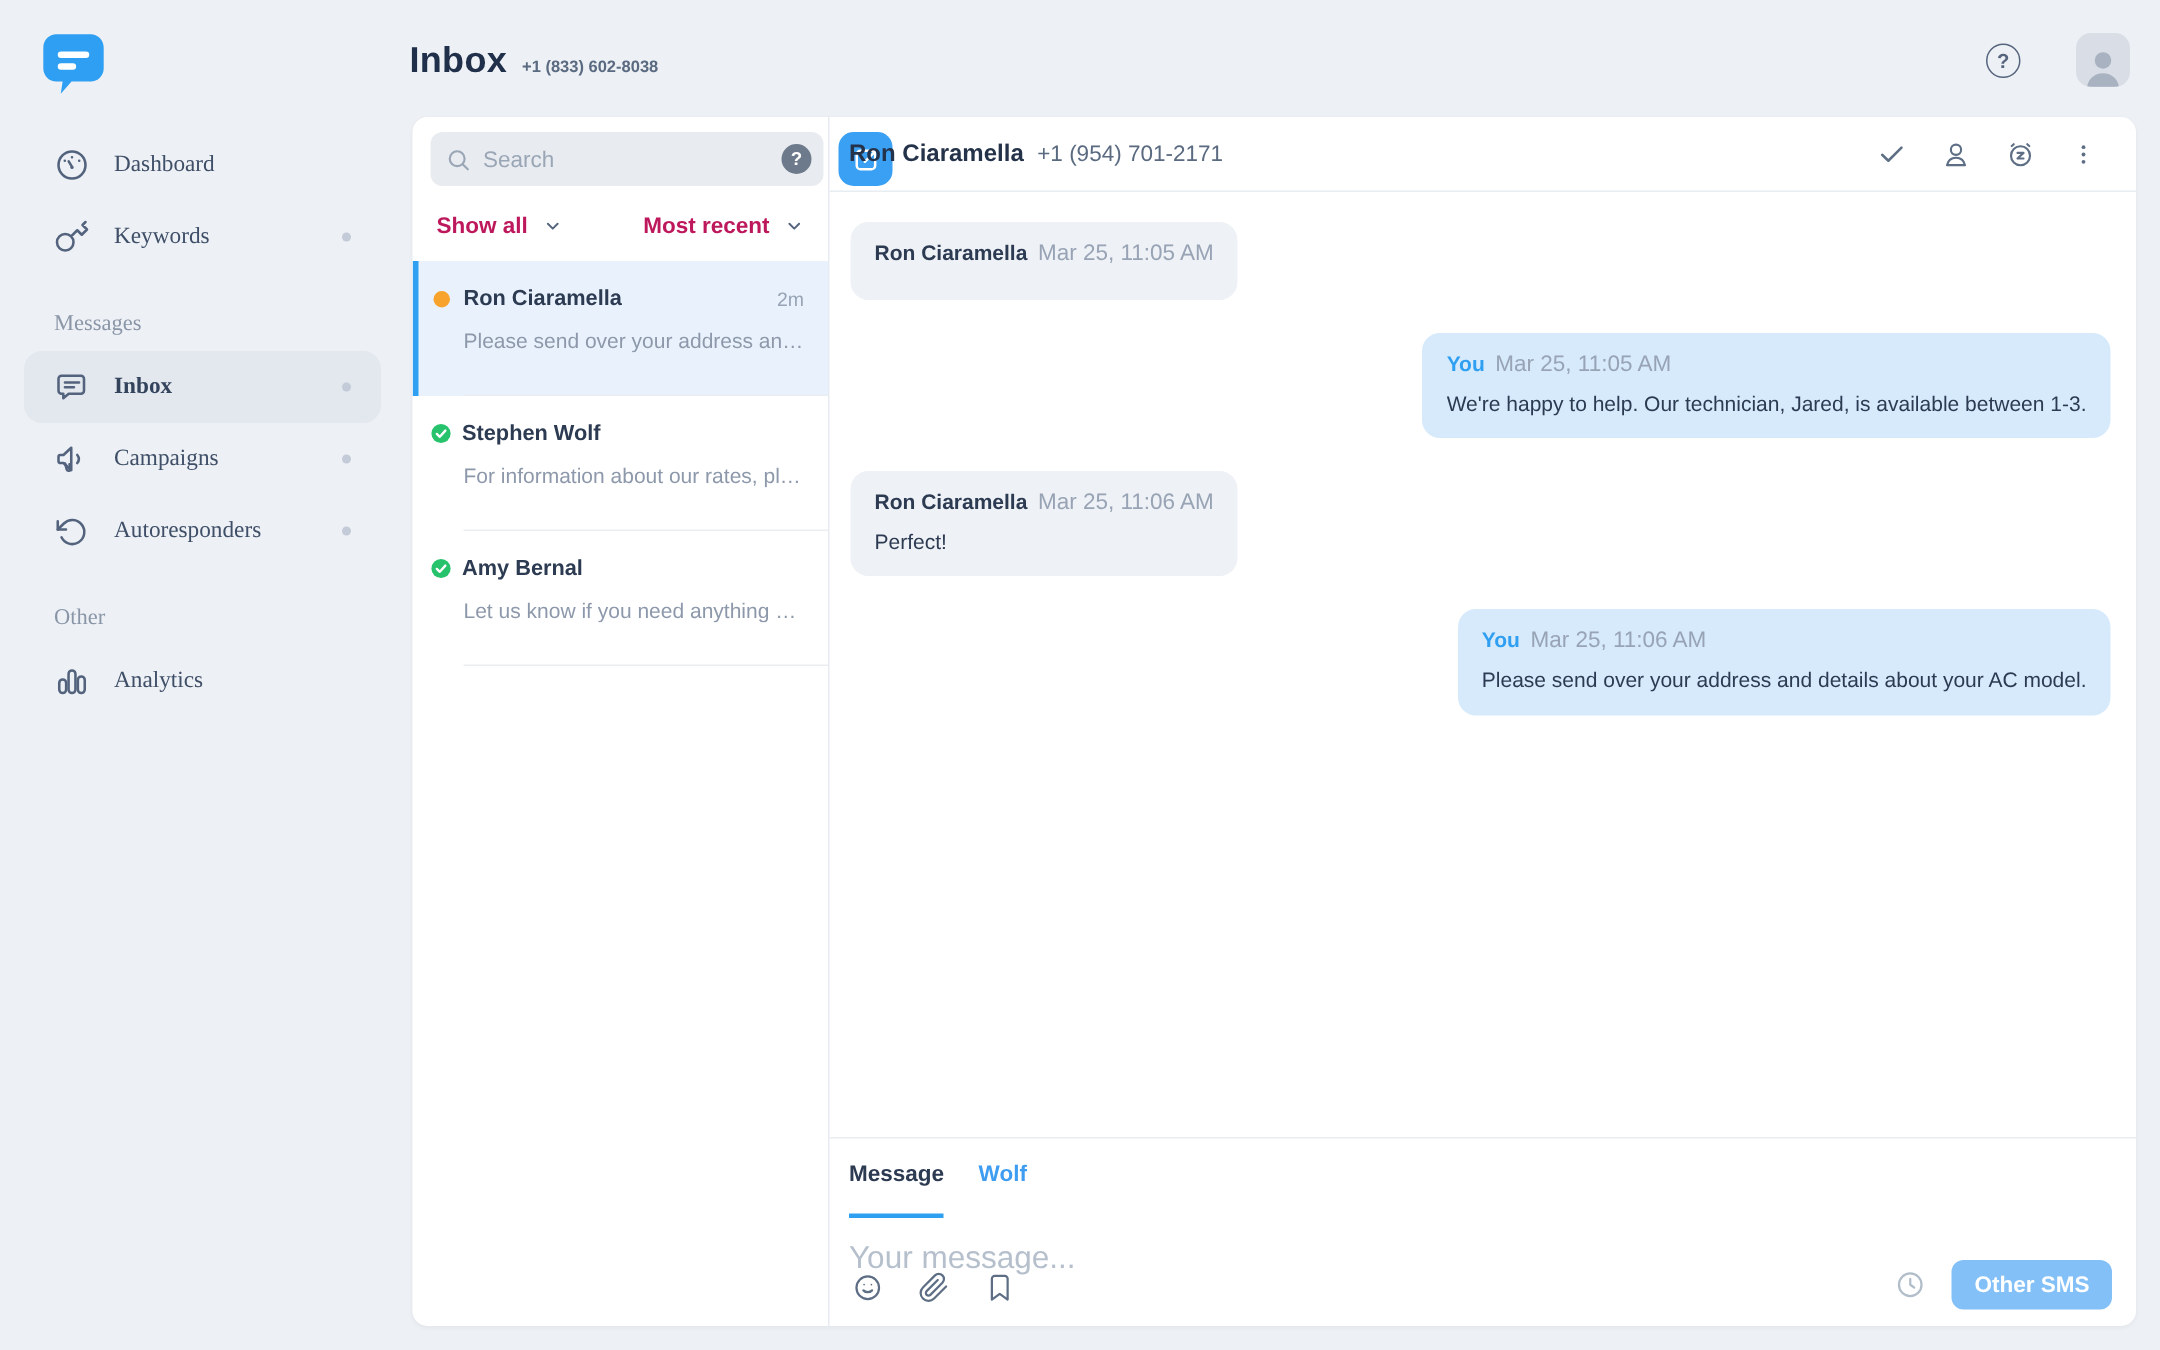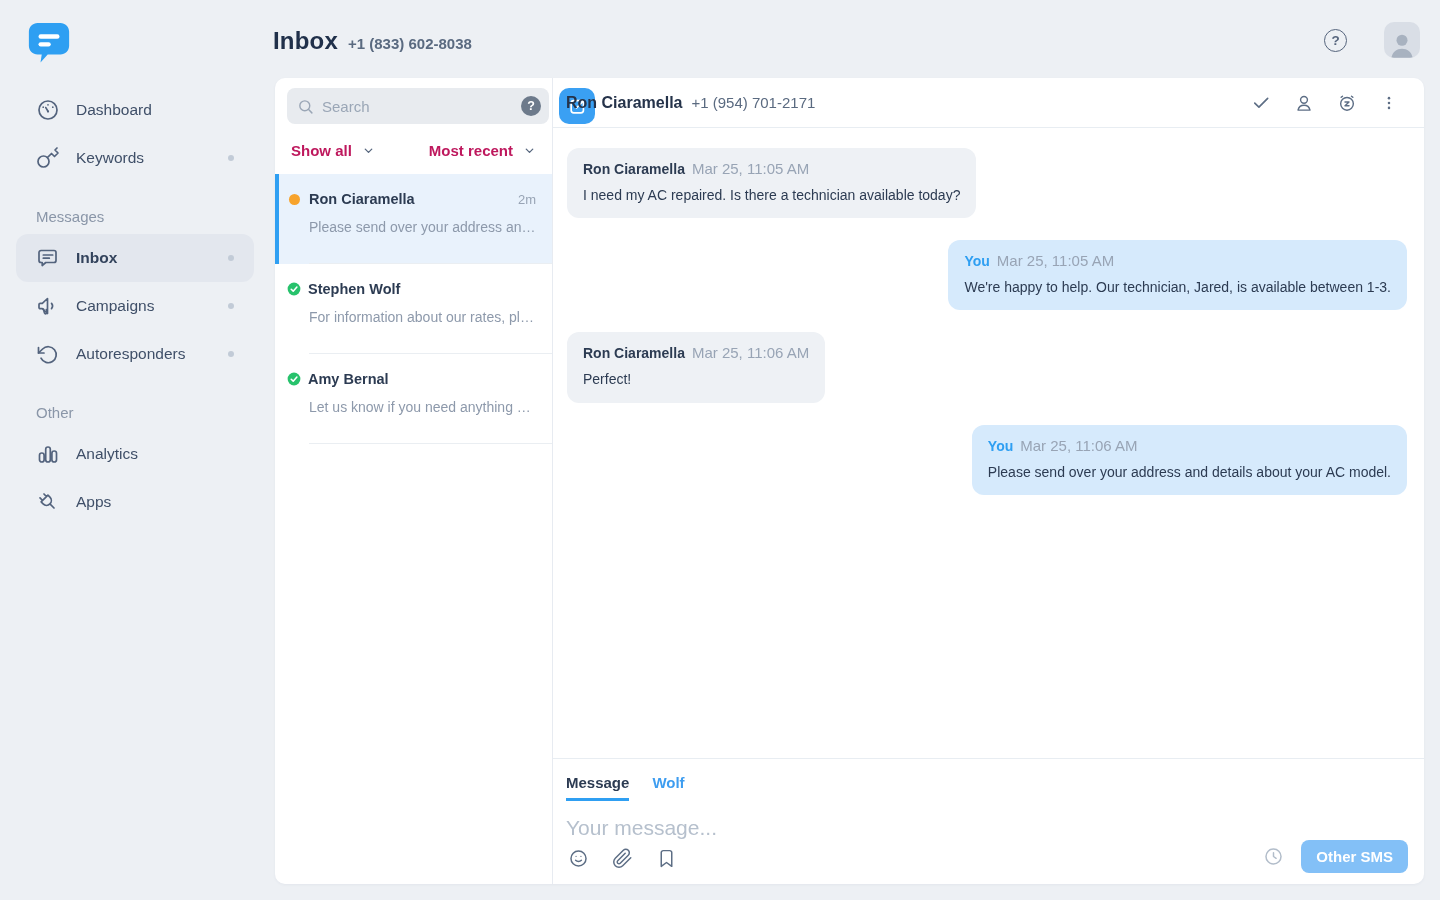--- a/index.html
+++ b/index.html
@@ -7,36 +7,36 @@
   body {
     font-family:"Liberation Sans","DejaVu Sans",sans-serif;
     background:#edf0f4;
     color:#2c3b52;
     position:relative;
   }
   svg { display:block; }
   .icn { stroke:currentColor; fill:none; stroke-width:1.7; stroke-linecap:round; stroke-linejoin:round; }
 
   
-  .sidebar { position:absolute; left:0; top:0; width:270px; height:100%; }
+  .sidebar { position:absolute; left:0; top:0; width:270px; height:100%;font-family:Liberation Serif, serif; }
   .logo { position:absolute; left:28px; top:20px; width:42px; height:46px; }
   .nav { position:absolute; top:86px; left:16px; width:238px; }
   .nav-item { display:flex; align-items:center; height:48px; padding:0 20px; border-radius:12px;
               color:#3f4f68; font-size:15.5px; cursor:pointer; }
   .nav-item .ic { width:24px; height:24px; margin-right:16px; color:#53637d; flex:none; }
   .nav-item.active { background:#e3e7ee; }
   .nav-item.active .lbl { font-weight:bold; color:#33435c; }
   .nav-dot { margin-left:auto; width:6px; height:6px; border-radius:50%; background:#c2cbd7; }
   .section-title { height:24px; display:flex; align-items:center; padding:0 20px;
                    margin-top:22px; margin-bottom:6px; color:#8a96a8; font-size:15px; }
 
   
   .page-title { position:absolute; left:273px; top:27px; display:flex; align-items:baseline; }
   .page-title .t { font-size:24px; font-weight:bold; color:#20304a; letter-spacing:.2px; }
-  .page-title .p { font-size:15px; font-weight:bold; color:#5a6a80; margin-left:10px; }
+  .page-title .p { font-size:11px; font-weight:bold; color:#5a6a80; margin-left:10px; }
   .help-circle { position:absolute; left:1324px; top:29px; width:23px; height:23px; border:1.9px solid #56657d;
                  border-radius:50%; color:#56657d; font-size:13.5px; font-weight:bold;
                  display:flex; align-items:center; justify-content:center; cursor:pointer; }
   .avatar { position:absolute; left:1384px; top:22px; width:36px; height:36px; border-radius:10px;
             background:#d9dee6; overflow:hidden; display:flex; align-items:flex-end; justify-content:center; cursor:pointer; }
 
   
   .card { position:absolute; left:275px; top:78px; width:1149px; height:806px; background:#fff;
           border-radius:10px; box-shadow:0 1px 3px rgba(40,60,90,.05); display:flex; overflow:hidden; }
 
@@ -84,21 +84,21 @@
   .msg-row.outgoing .bubble { background:#d6eafc; }
   .bubble-head { font-size:14px; margin-bottom:9px; display:flex; align-items:baseline; }
   .bubble-sender { font-weight:bold; color:#2c3b52; }
   .msg-row.outgoing .bubble-sender { color:#2f9ff2; }
   .bubble-time { font-size:15px; color:#98a4b5; margin-left:7px; }
   .bubble-text { font-size:14px; color:#2c3b52; line-height:1.3; }
 
   
   .composer { flex:none; height:126px; border-top:1px solid #e8edf2; position:relative; padding:15px 16px 0 13px; }
   .tabs { display:flex; gap:23px; }
-  .tab { font-size:15px; font-weight:bold; padding-bottom:7px; border-bottom:3px solid transparent; cursor:pointer; }
+  .tab { font-size:15px; font-weight:bold; padding-bottom:18px; border-bottom:3px solid transparent; cursor:pointer; }
   .tab.active { color:#2c3b52; border-bottom-color:#2f9ff2; }
   .tab.plain { color:#3e9df0; }
   .composer-input { margin-top:15px; width:75%; border:0; outline:none; font-size:21px; font-family:inherit; color:#ef4444; background:transparent; }
   .composer-input::placeholder { color:#b6c0cd; }
   .composer-actions { position:absolute; left:15px; bottom:15px; display:flex; align-items:center; gap:23px; color:#5d6e85; }
   .composer-actions .act { width:21px; height:21px; cursor:pointer; }
   .composer-right { position:absolute; right:16px; bottom:11px; display:flex; align-items:center; gap:17px; }
   .sched-clock { width:21px; height:21px; color:#b2bdca; cursor:pointer; }
   .send-btn { background:#83c0f7; color:#fff; border:none; border-radius:8px; font-family:inherit;
               font-size:15px; font-weight:bold; padding:8px 15px; cursor:pointer; }
@@ -160,28 +160,20 @@
 
     <div class="section-title">Other</div>
     <div class="nav-item">
       <svg class="icn ic" viewBox="0 0 24 24">
           <rect x="3.5" y="11" width="4.6" height="9" rx="2.3"></rect>
           <rect x="9.7" y="5" width="4.6" height="15" rx="2.3"></rect>
           <rect x="15.9" y="9" width="4.6" height="11" rx="2.3"></rect>
         </svg>
       <span class="lbl">Analytics</span>
     </div>
-    <div class="nav-item">
-      <svg class="icn ic" viewBox="0 0 24 24">
-          <g transform="rotate(-45 12 12)">
-            <path d="M9.2 3.5v3.6M14.8 3.5v3.6M7.2 7.1h9.6v2.8a4.8 4.8 0 0 1-9.6 0V7.1zM12 14.7v5.8"></path>
-          </g>
-        </svg>
-      <span class="lbl">Apps</span>
-    </div>
   </div>
 </div>
 
 <div class="page-title">
   <span class="t">Inbox</span>
   <span class="p">+1 (833) 602-8038</span>
 </div>
 <div class="help-circle">?</div>
 <div class="avatar">
   <svg width="30" height="28" viewBox="0 0 24 22">
@@ -288,21 +280,20 @@
       </div>
     </div>
 
     <div class="chat-messages">
       <div class="msg-row incoming">
         <div class="bubble">
           <div class="bubble-head">
             <span class="bubble-sender">Ron Ciaramella</span>
             <span class="bubble-time">Mar 25, 11:05 AM</span>
           </div>
-          <div class="bubble-text">I need my AC repaired. Is there a technician available today?</div>
         </div>
       </div>
 
       <div class="msg-row outgoing">
         <div class="bubble">
           <div class="bubble-head">
             <span class="bubble-sender">You</span>
             <span class="bubble-time">Mar 25, 11:05 AM</span>
           </div>
           <div class="bubble-text">We're happy to help. Our technician, Jared, is available between 1-3.</div>

